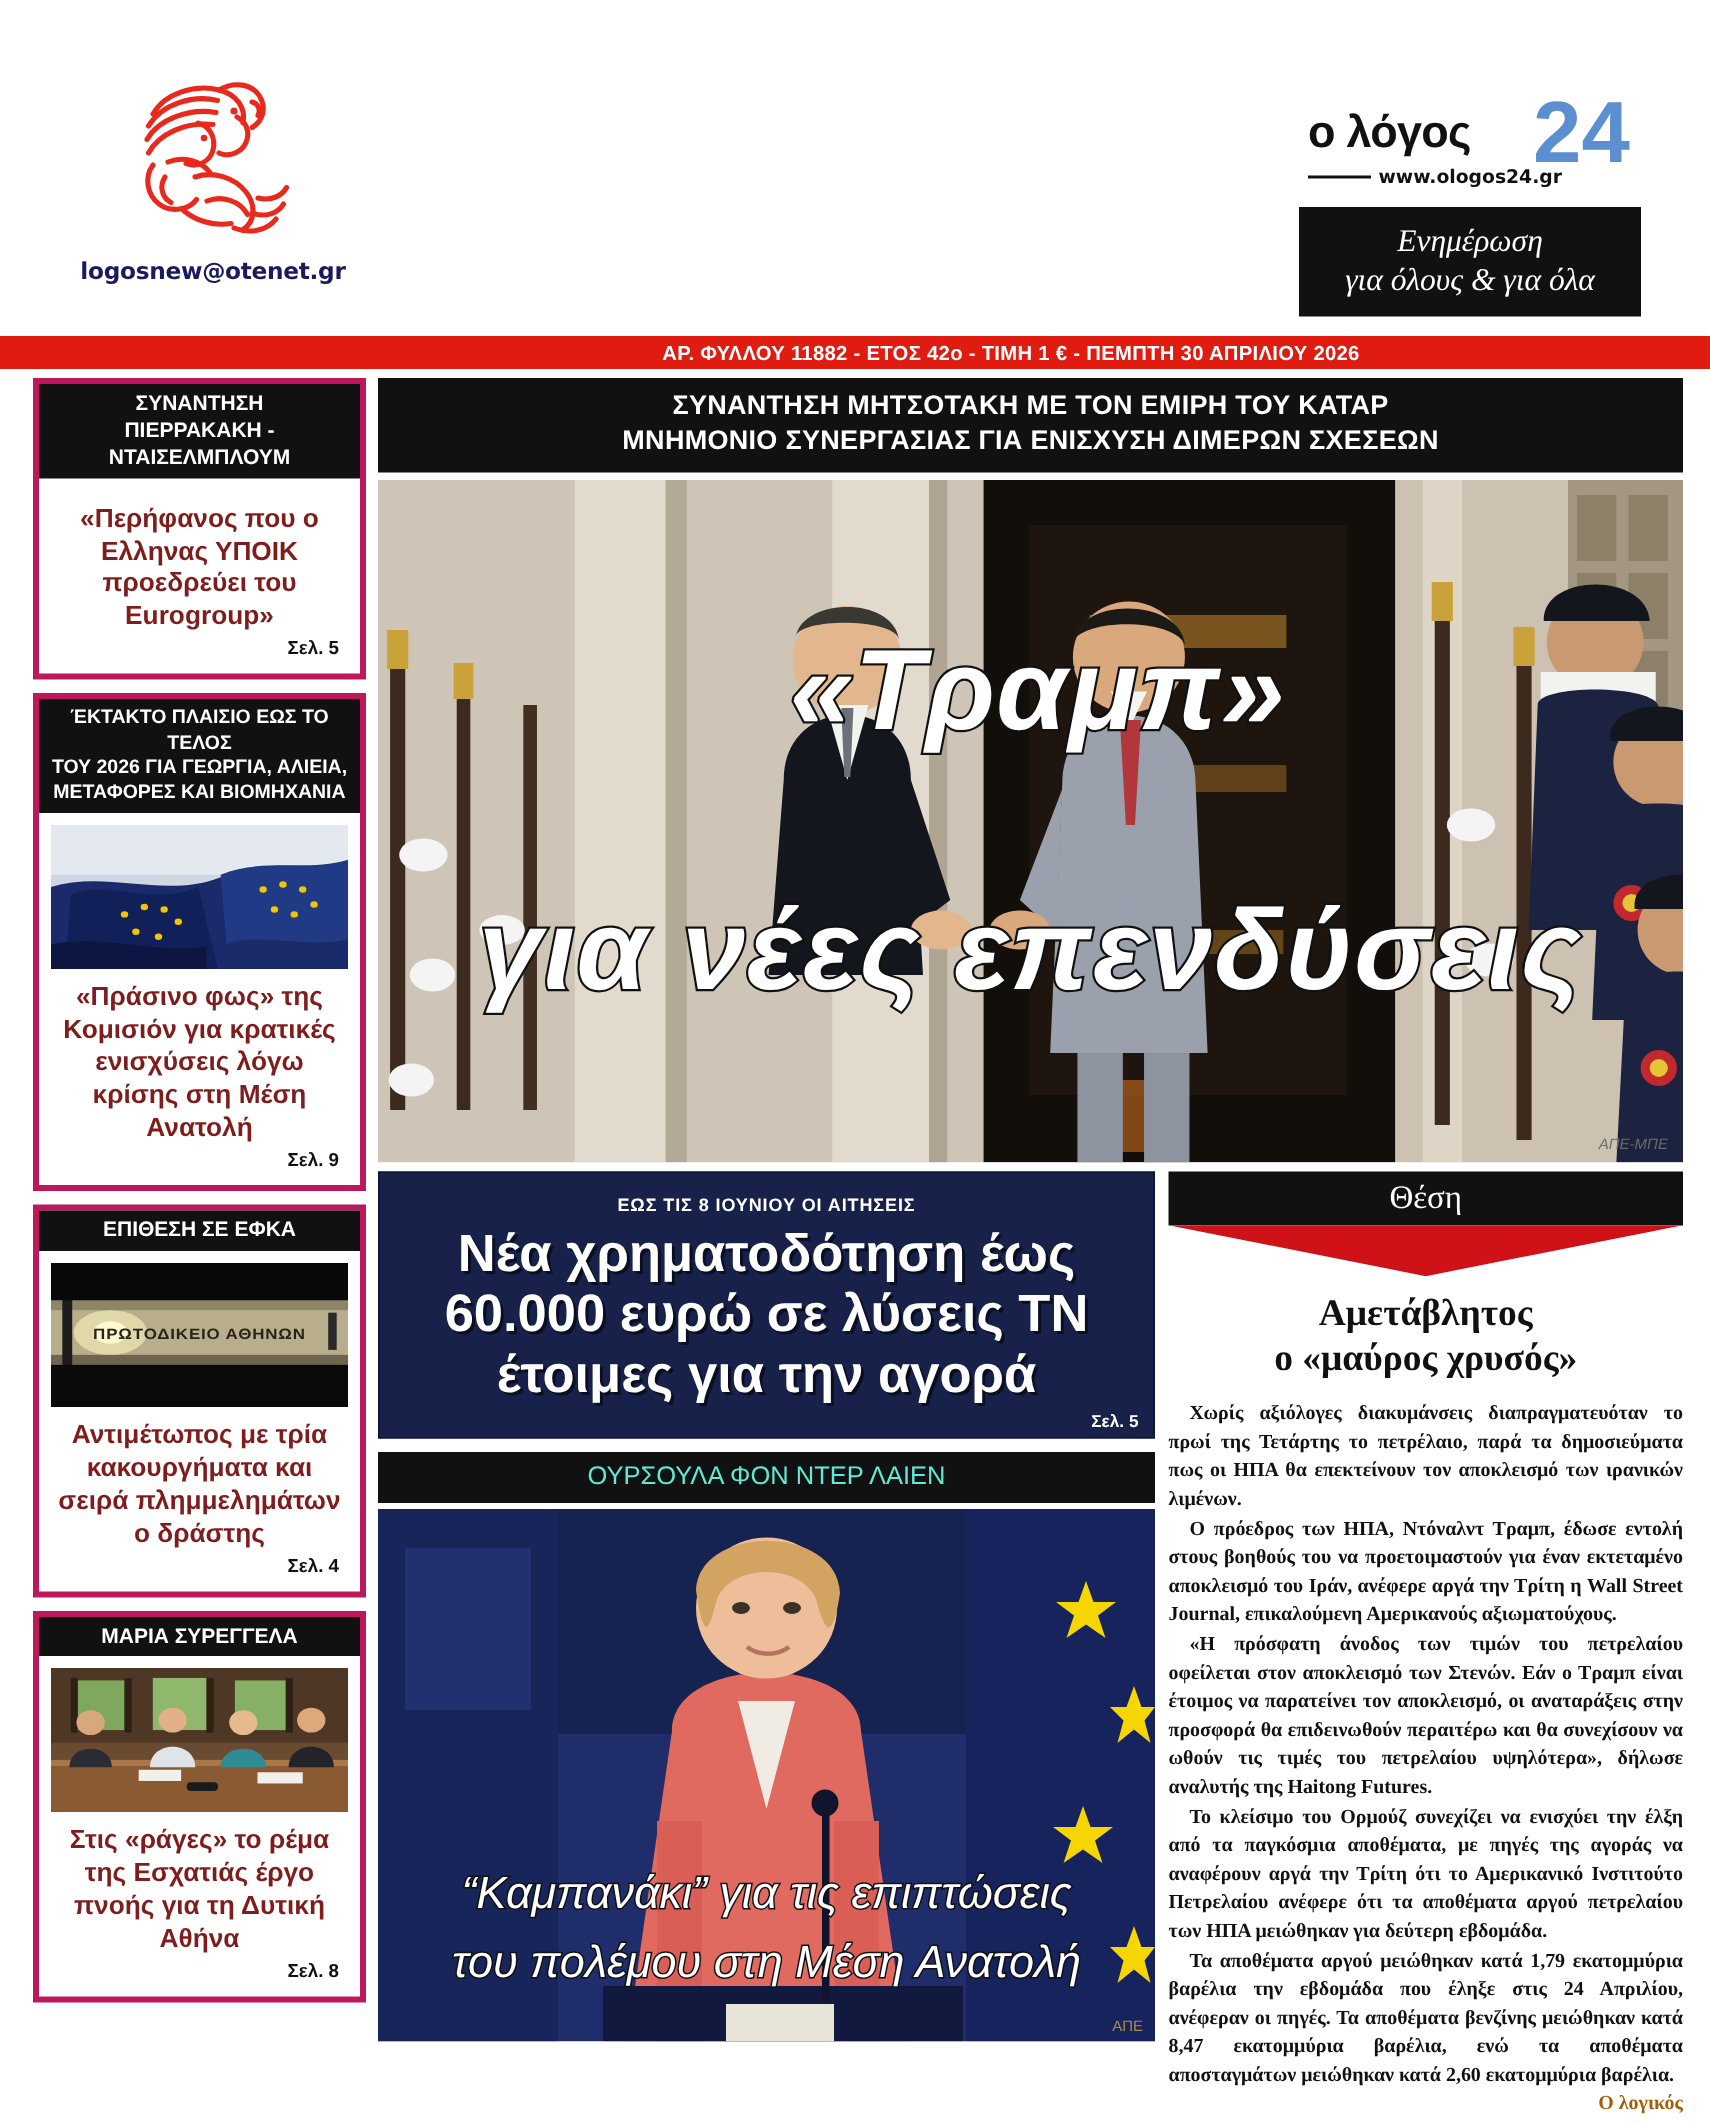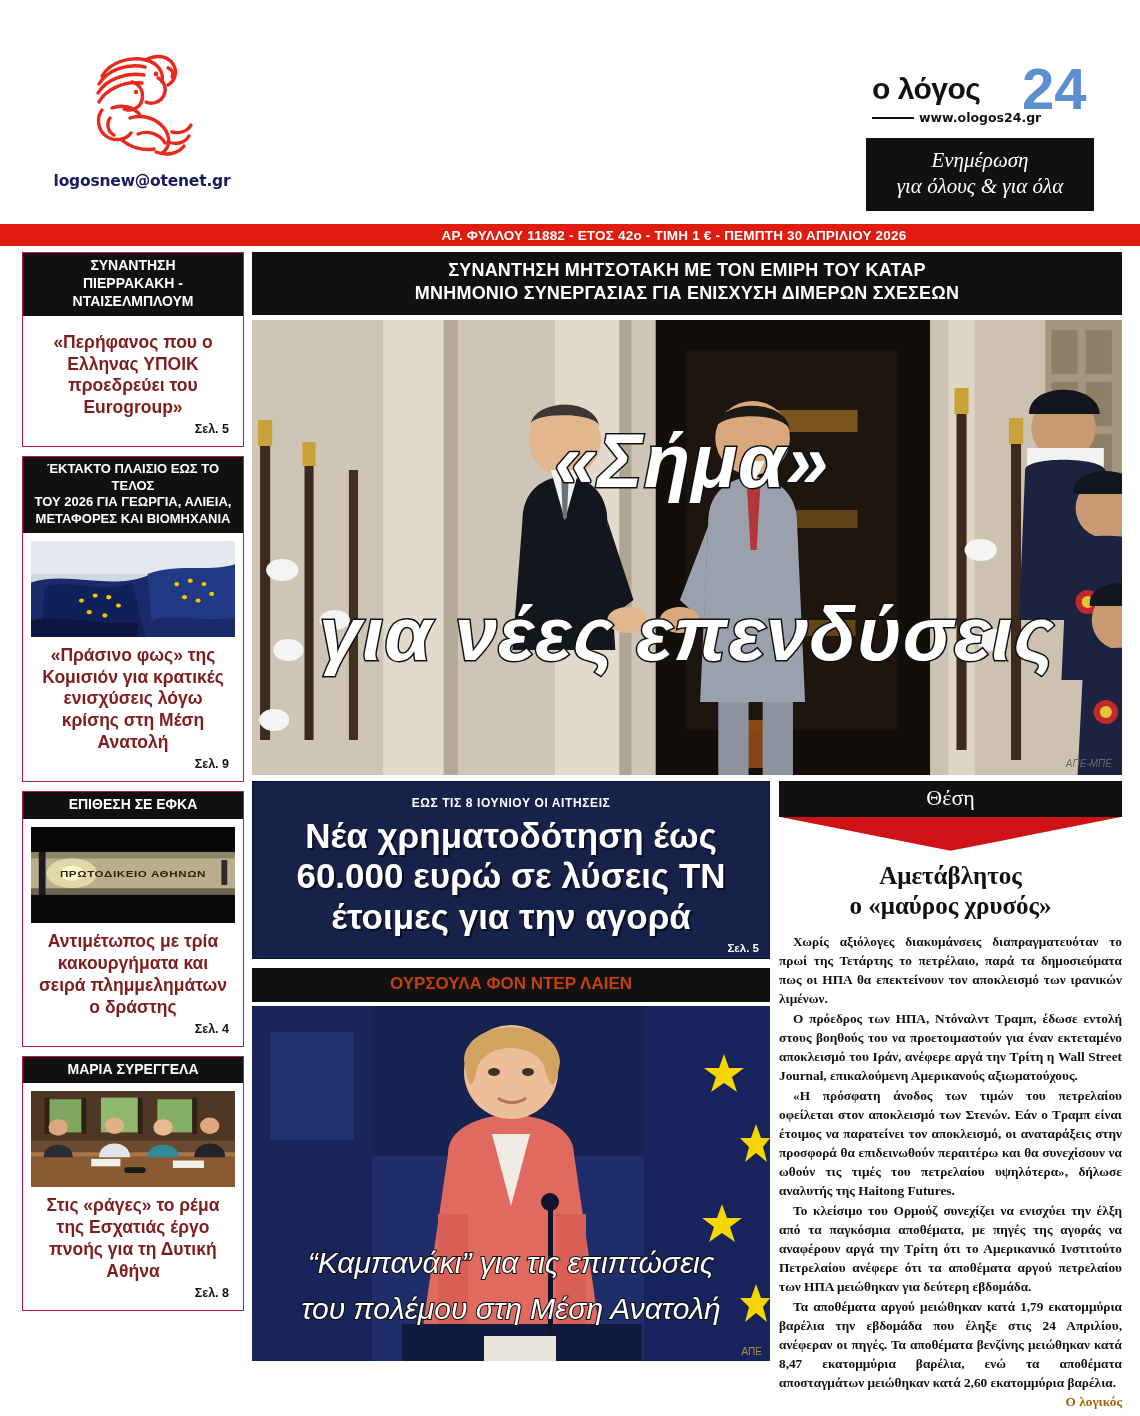--- a/index.html
+++ b/index.html
@@ -70,21 +70,21 @@
     font-size:13.5px; font-weight:bold; letter-spacing:0.2px;
   }
   .red-bar .right-pad { width:24px; }
 
   
   .content { position:relative; padding:6px 18px 0 22px; display:flex; gap:8px; }
   .col-left { width:222px; flex:0 0 222px; }
   .col-main { flex:1 1 auto; }
 
   
-  .sb { border:1px solid #be185d; margin-bottom:9px; background:#fff; }
+  .sb { border:4px solid #be185d; margin-bottom:9px; background:#fff; }
   .sb-head {
     background:#111; color:#fff; text-align:center;
     font-size:14px; font-weight:bold; line-height:1.28;
     padding:4px 3px 5px;
   }
   .sb-head.small { font-size:13px; }
   .sb-body { padding:8px 8px 4px; }
   .sb-photo { width:100%; height:96px; position:relative; overflow:hidden; }
   .sb-text {
     text-align:center; font-size:17.5px; font-weight:bold;
@@ -144,22 +144,22 @@
   .blue-head {
     color:#fff; font-size:35px; font-weight:bold; line-height:1.16;
     text-shadow: 2px 2px 0 rgba(0,0,0,0.55);
   }
   .blue-page {
     position:absolute; right:10px; bottom:4px;
     color:#fff; font-size:11.5px; font-weight:bold;
   }
 
   .vdl-banner {
-    background:#111; color:#c2410c; text-align:center;
-    font-size:17px; font-weight:bold; padding:6px 4px 8px; margin-top:9px;
+    background:#111; color:#5eead4; text-align:center;
+    font-size:17px; font-weight:normal; padding:6px 4px 8px; margin-top:9px;
   }
   .vdl-photo { position:relative; width:100%; height:355px; overflow:hidden; margin-top:4px; }
   .vdl-overlay {
     position:absolute; left:0; right:0; bottom:28px;
     text-align:center; pointer-events:none;
   }
   .vdl-overlay div {
     font-family:"Liberation Sans", sans-serif;
     font-size:30px; font-weight:normal; font-style:italic; color:#fff;
     -webkit-text-stroke:2px #111;
@@ -465,21 +465,21 @@
             <circle cx="828" cy="282" r="12" fill="#c2282d"></circle>
             <circle cx="828" cy="282" r="6" fill="#e7c337"></circle>
             <circle cx="862" cy="300" r="30" fill="#c99a72"></circle>
             <path d="M830 282 C832 256, 894 256, 896 286 L830 286 Z" fill="#14161d"></path>
             <path d="M824 338 C824 324, 900 324, 900 340 L904 455 L818 455 Z" fill="#1b2340"></path>
             <circle cx="846" cy="392" r="12" fill="#c2282d"></circle>
             <circle cx="846" cy="392" r="6" fill="#e7c337"></circle>
           </g>
         </svg>
         <div class="hero-overlay">
-          <div class="hero-l1">«Σήμα»</div>
+          <div class="hero-l1">«Τραμπ»</div>
           <div class="hero-l2">για νέες επενδύσεις</div>
         </div>
         <div class="hero-credit">ΑΠΕ-ΜΠΕ</div>
       </div>
 
       <div class="lower">
 
         <div class="lower-left">
 
           <div class="blue-box">

